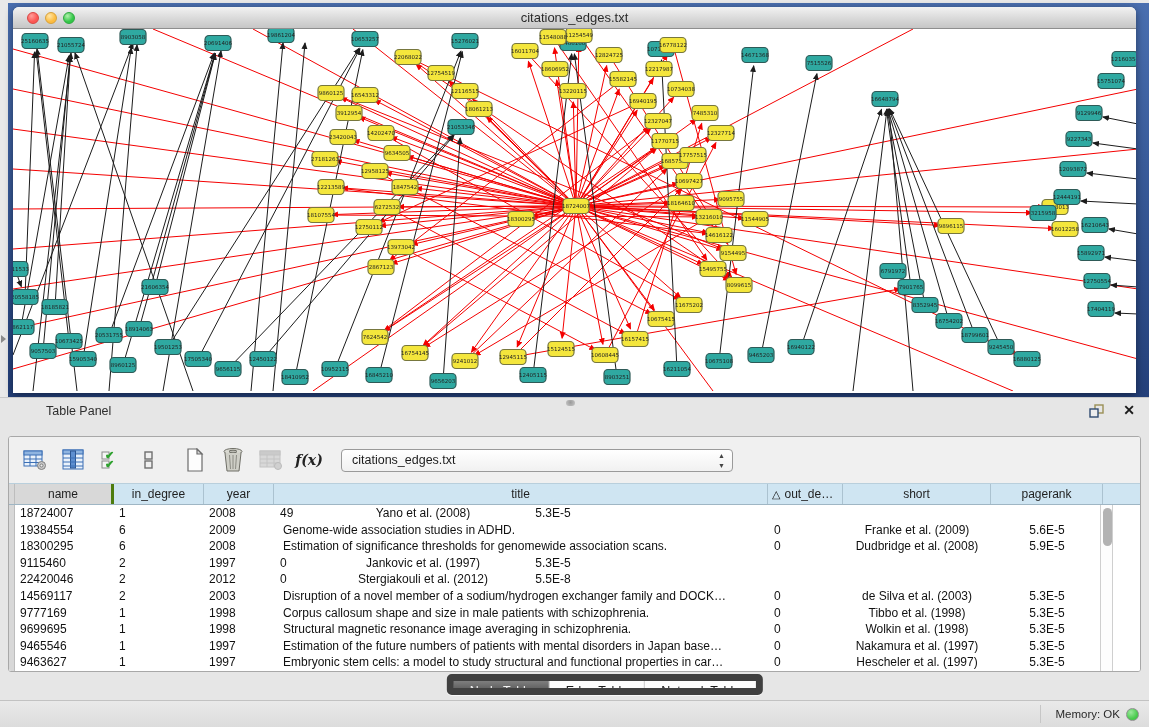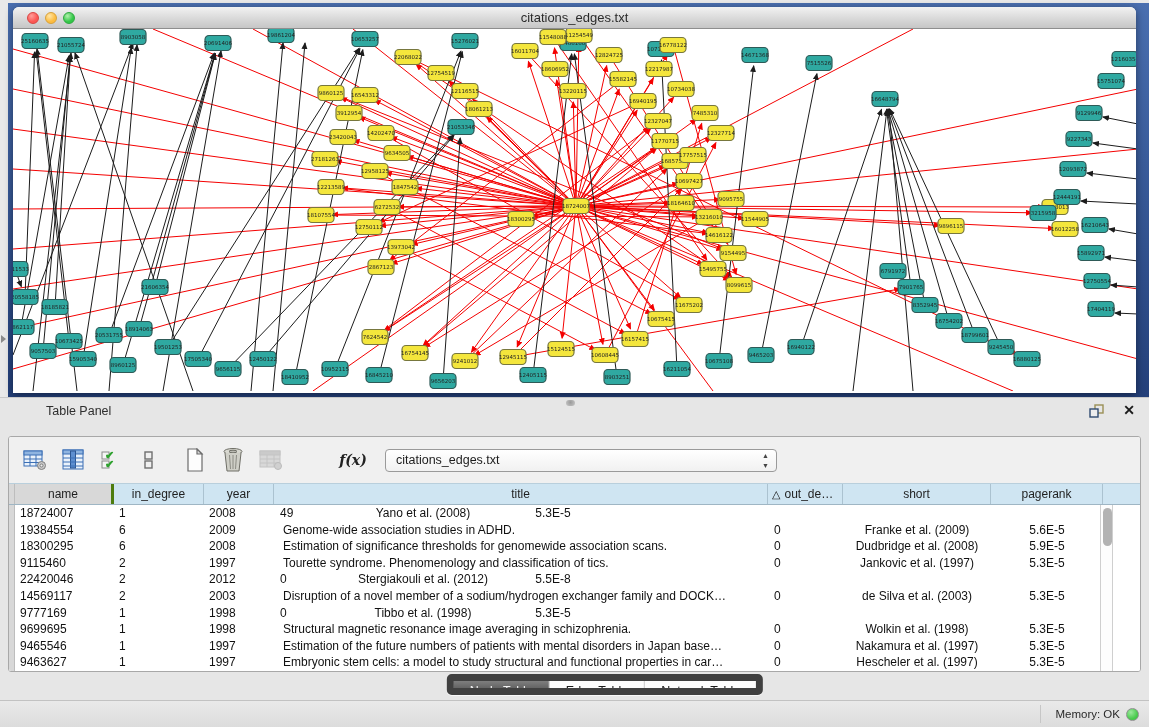--- a/index.html
+++ b/index.html
@@ -33,21 +33,21 @@
   .panel-header { position:relative; height:26px; }
   .panel-title { position:absolute; left:10px; top:6px; font-size:12.5px; color:#2E2E2E; }
   .panel-float { position:absolute; right:44px; top:6px; width:16px; height:14px; cursor:pointer; }
   .panel-close { position:absolute; right:14px; top:4px; font-size:14px; font-weight:bold; color:#1A1A1A; cursor:pointer; }
 
   .panel-box { position:absolute; left:8px; top:38px; width:1133px; height:236px;
              background:#FFFFFF; border:1px solid #A8A8A8; border-radius:3px; overflow:hidden; }
   .toolbar { height:46px; background:#F0F0F0; display:flex; align-items:center; padding-left:12px; }
   .tool { margin-right:10px; display:flex; align-items:center; justify-content:center; width:28px; height:30px; cursor:pointer; }
   .tool.disabled { opacity:.45; cursor:default; }
-  .fx { font-family:"DejaVu Serif", serif; font-style:italic; font-weight:bold; font-size:14px; color:#222;margin-left:44px; }
+  .fx { font-family:"DejaVu Serif", serif; font-style:italic; font-weight:bold; font-size:14px; color:#222; }
   .combo { margin-left:8px; width:392px; height:23px; border:1px solid #9A9A9A; border-radius:4px;
              background:linear-gradient(180deg,#FFFFFF,#F1F1F1); position:relative;
              font-size:12.5px; color:#1C1C1C; line-height:21px; padding-left:10px; cursor:pointer; }
   .combo .arrows { position:absolute; right:7px; top:1px; font-size:7px; color:#444; line-height:10px; text-align:center; }
 
   .grid-header { display:flex; height:22px; background:#CFE5F2; border-top:1px solid #B9CFDC; border-bottom:1px solid #9FB6C4; font-size:12px; color:#1F1F1F; }
   .gh { border-right:1px solid #ABC2D0; display:flex; align-items:center; justify-content:center; overflow:hidden; white-space:nowrap; cursor:pointer; }
   .gh.gray { background:#D8D8D8; border-right:3px solid #4d7c0f; }
   .gh .sort { font-size:11px; margin-right:4px; color:#111; }
   .c-gutter { width:6px; background:#D8D8D8; border-right:1px solid #BDBDBD; }
@@ -862,21 +862,20 @@
             <div class="gc c3">Estimation of significance thresholds for genomewide association scans.</div>
             <div class="gc c4">0</div>
             <div class="gc c5">Dudbridge et al. (2008)</div>
             <div class="gc c6">5.9E-5</div>
           </div>
           <div class="grid-row">
             <div class="c-gutter" style="height:16.6px"></div>
             <div class="gc c0">9115460</div>
             <div class="gc c1">2</div>
             <div class="gc c2">1997</div>
-            <div class="gc c3">Tourette syndrome. Phenomenology and classification of tics.</div>
             <div class="gc c4">0</div>
             <div class="gc c5">Jankovic et al. (1997)</div>
             <div class="gc c6">5.3E-5</div>
           </div>
           <div class="grid-row">
             <div class="c-gutter" style="height:16.6px"></div>
             <div class="gc c0">22420046</div>
             <div class="gc c1">2</div>
             <div class="gc c2">2012</div>
             <div class="gc c4">0</div>
@@ -891,20 +890,21 @@
             <div class="gc c3">Disruption of a novel member of a sodium/hydrogen exchanger family and DOCK…</div>
             <div class="gc c4">0</div>
             <div class="gc c5">de Silva et al. (2003)</div>
             <div class="gc c6">5.3E-5</div>
           </div>
           <div class="grid-row">
             <div class="c-gutter" style="height:16.6px"></div>
             <div class="gc c0">9777169</div>
             <div class="gc c1">1</div>
             <div class="gc c2">1998</div>
+            <div class="gc c3">Corpus callosum shape and size in male patients with schizophrenia.</div>
             <div class="gc c4">0</div>
             <div class="gc c5">Tibbo et al. (1998)</div>
             <div class="gc c6">5.3E-5</div>
           </div>
           <div class="grid-row">
             <div class="c-gutter" style="height:16.6px"></div>
             <div class="gc c0">9699695</div>
             <div class="gc c1">1</div>
             <div class="gc c2">1998</div>
             <div class="gc c3">Structural magnetic resonance image averaging in schizophrenia.</div>

